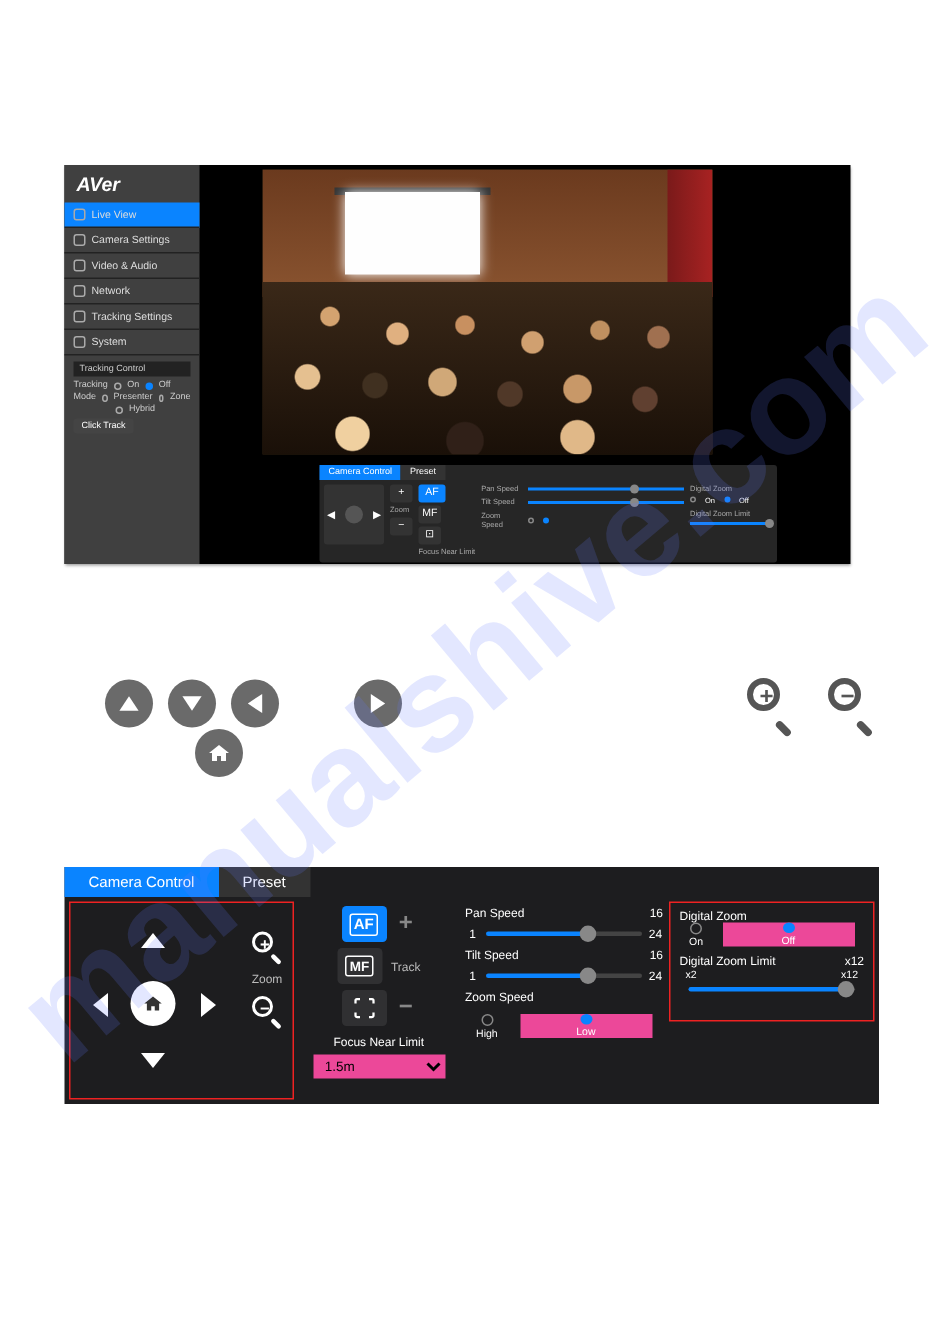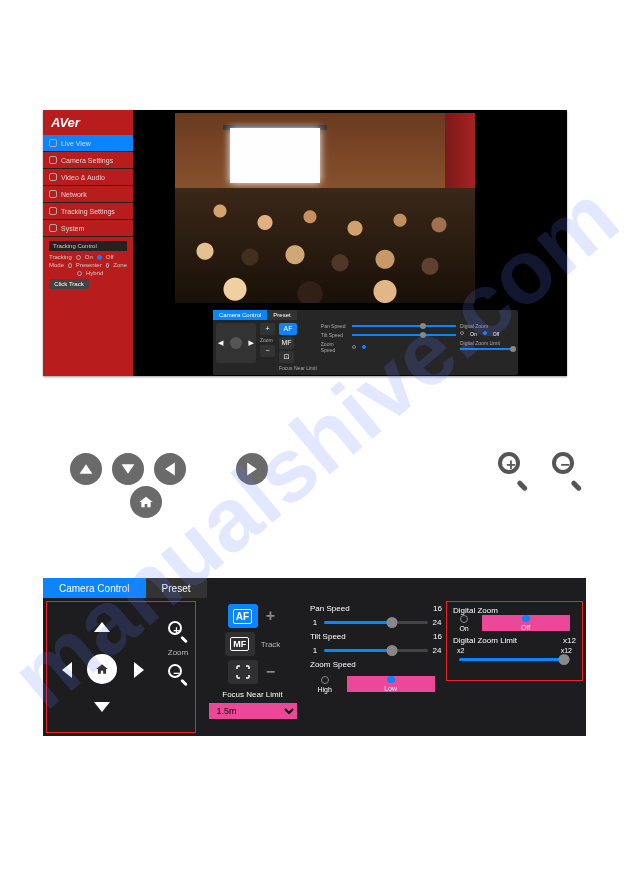--- a/index.html
+++ b/index.html
@@ -4,21 +4,21 @@
 <style>
   *{box-sizing:border-box;margin:0;padding:0;font-family:Arial,sans-serif}
   body{background:#fff;width:629px;height:893px;position:relative;overflow:hidden}
   .page{position:absolute;inset:0}
 
   
   .watermark{position:absolute;top:50%;left:50%;transform:translate(-50%,-50%) rotate(-40deg);font-size:90px;font-weight:bold;color:rgba(100,120,255,.18);white-space:nowrap;pointer-events:none;z-index:100}
 
   
   .panel1{position:absolute;left:43px;top:110px;width:524px;height:266px;background:#000;box-shadow:0 1px 2px rgba(0,0,0,.4)}
-  .sidebar{position:absolute;left:0;top:0;width:90px;height:100%;background:#b91c1c}
+  .sidebar{position:absolute;left:0;top:0;width:90px;height:100%;background:#404040}
   .logo{color:#fff;font-weight:bold;font-style:italic;font-size:13px;padding:5px 8px}
   .nav{display:flex;flex-direction:column}
   .nav-item{display:flex;align-items:center;gap:4px;font-size:7px;color:#ddd;padding:4px 6px;border-bottom:1px solid #222}
   .nav-item.active{background:#0a84ff}
   .nav-ico{width:8px;height:8px;border:1px solid #aaa;border-radius:2px;flex:0 0 8px}
   .track{padding:4px 6px;font-size:6px;color:#ccc}
   .track-head{background:#222;padding:2px 4px;margin-bottom:3px}
   .track-row{display:flex;gap:4px;align-items:center;margin-bottom:2px}
   .rad{width:5px;height:5px;border:1px solid #aaa;border-radius:50%}
   .rad.on{background:#0a84ff;border-color:#0a84ff}

